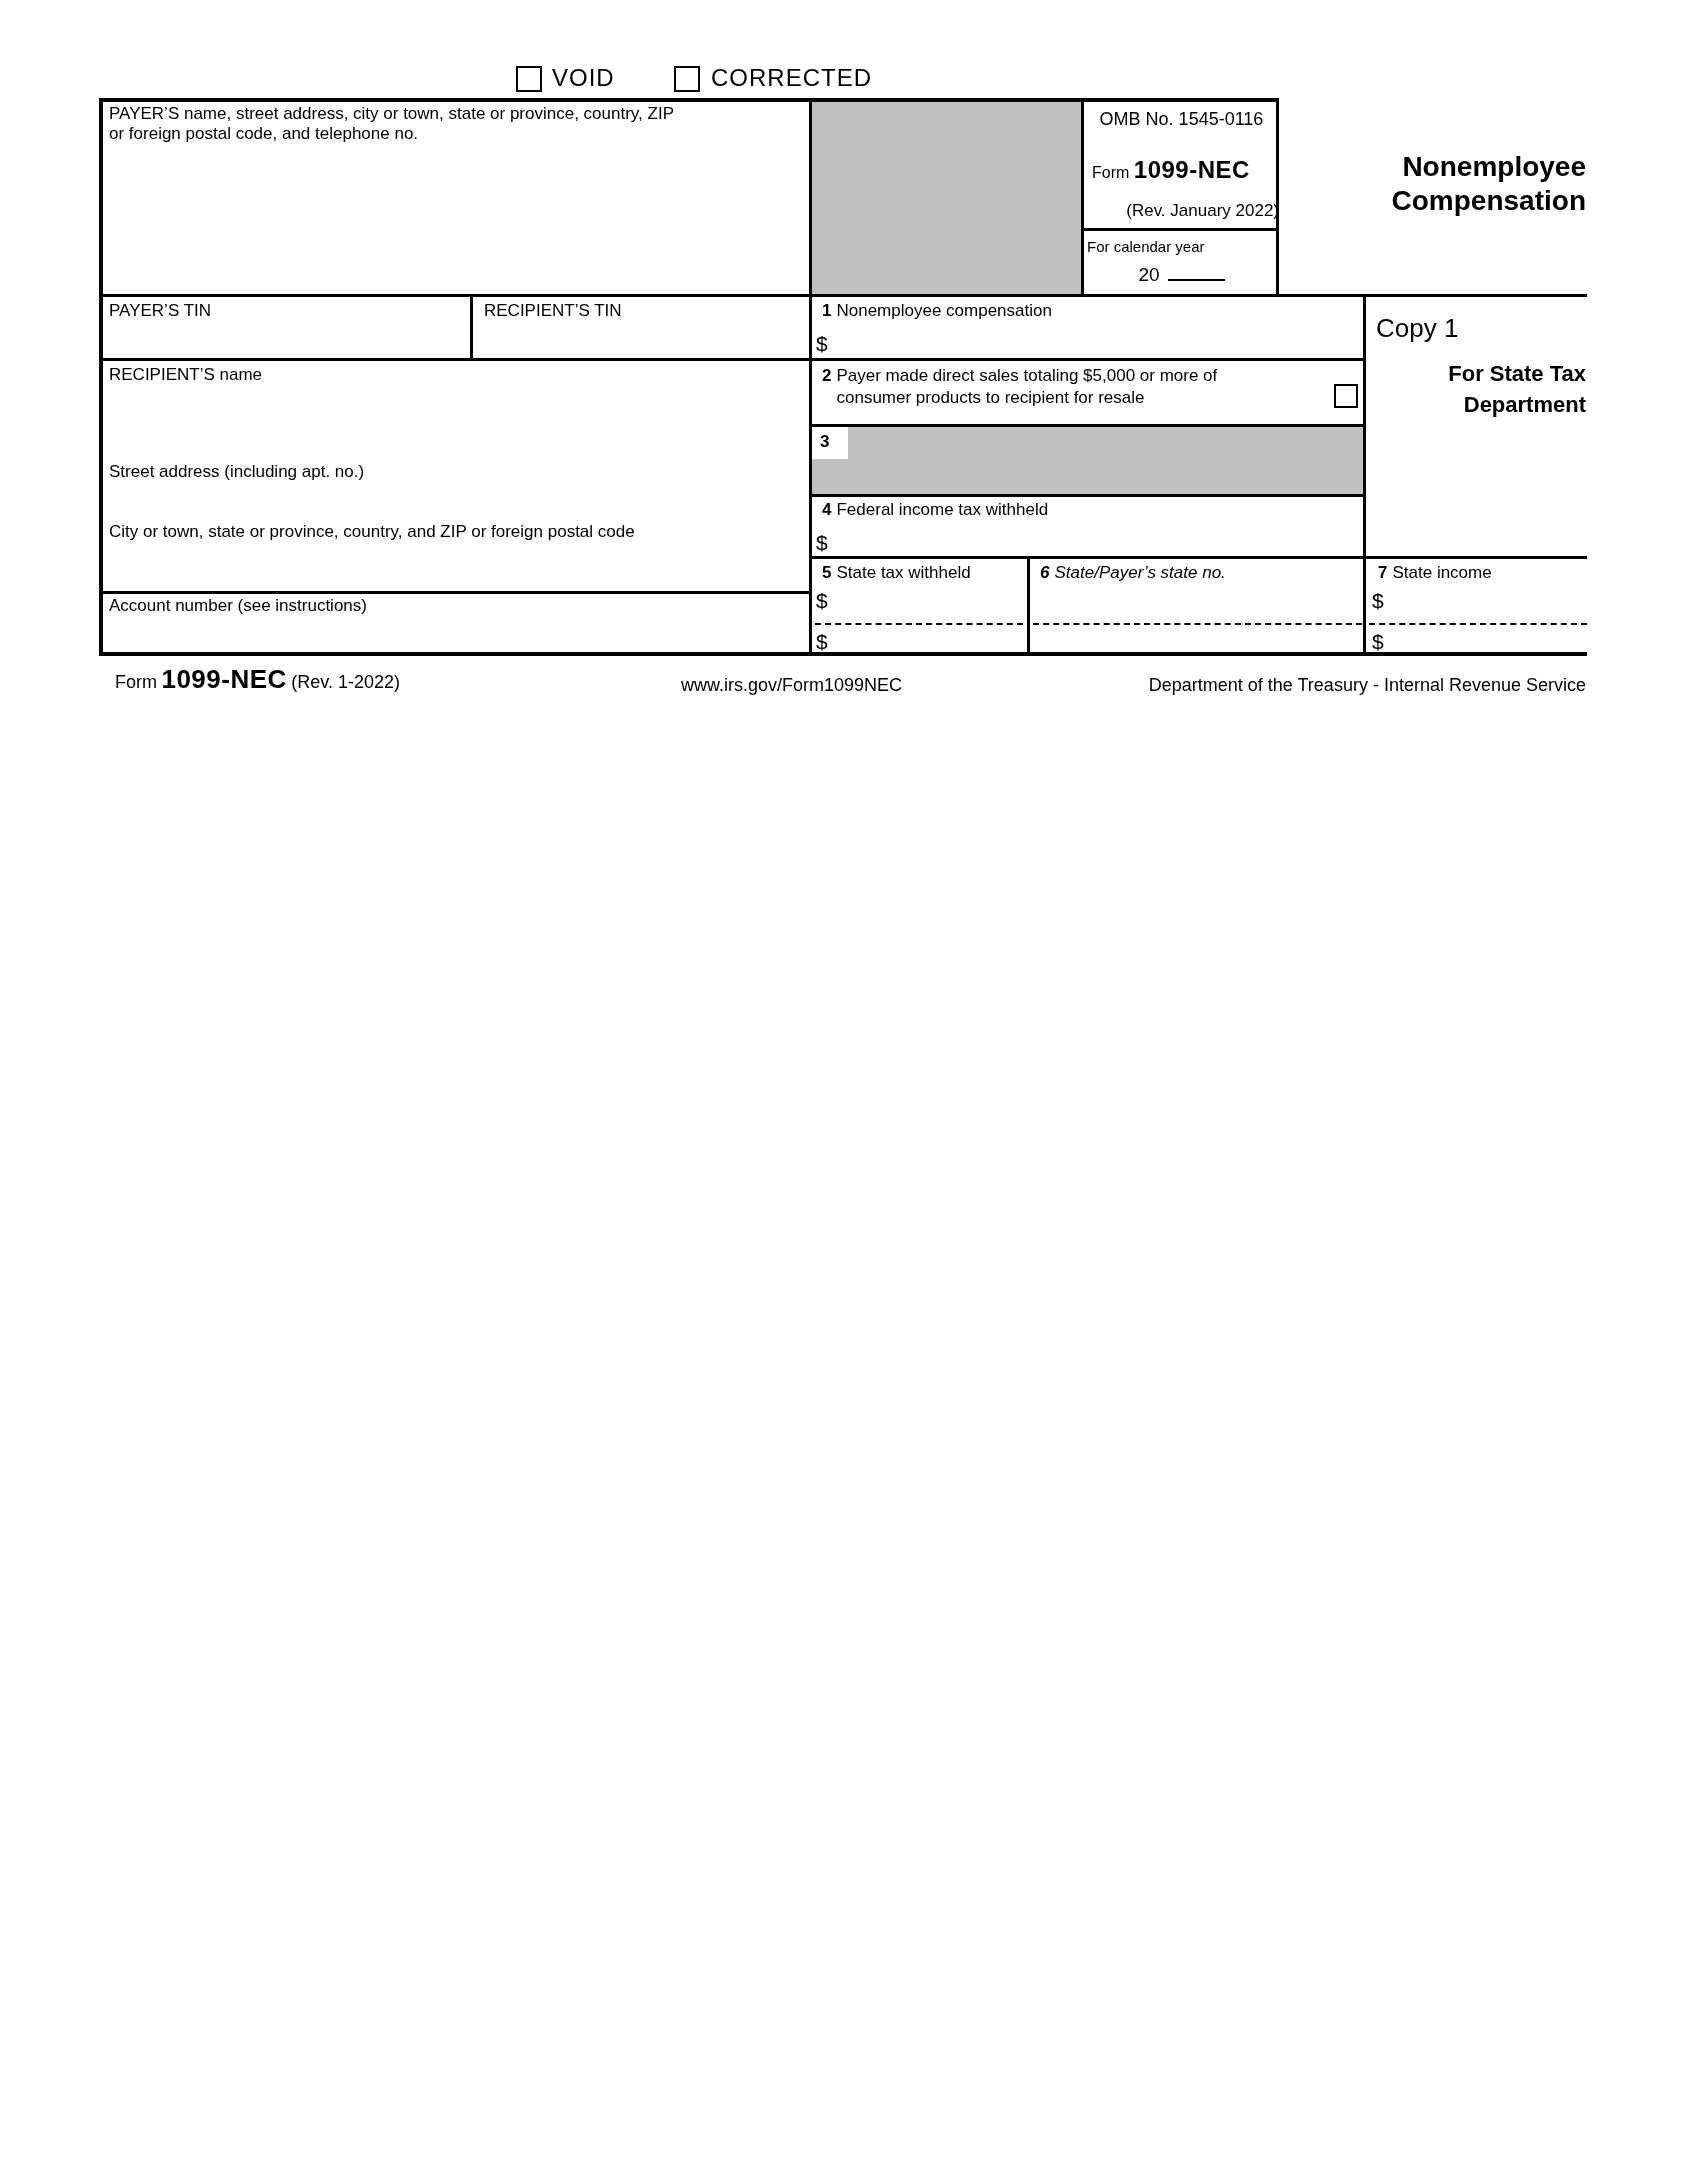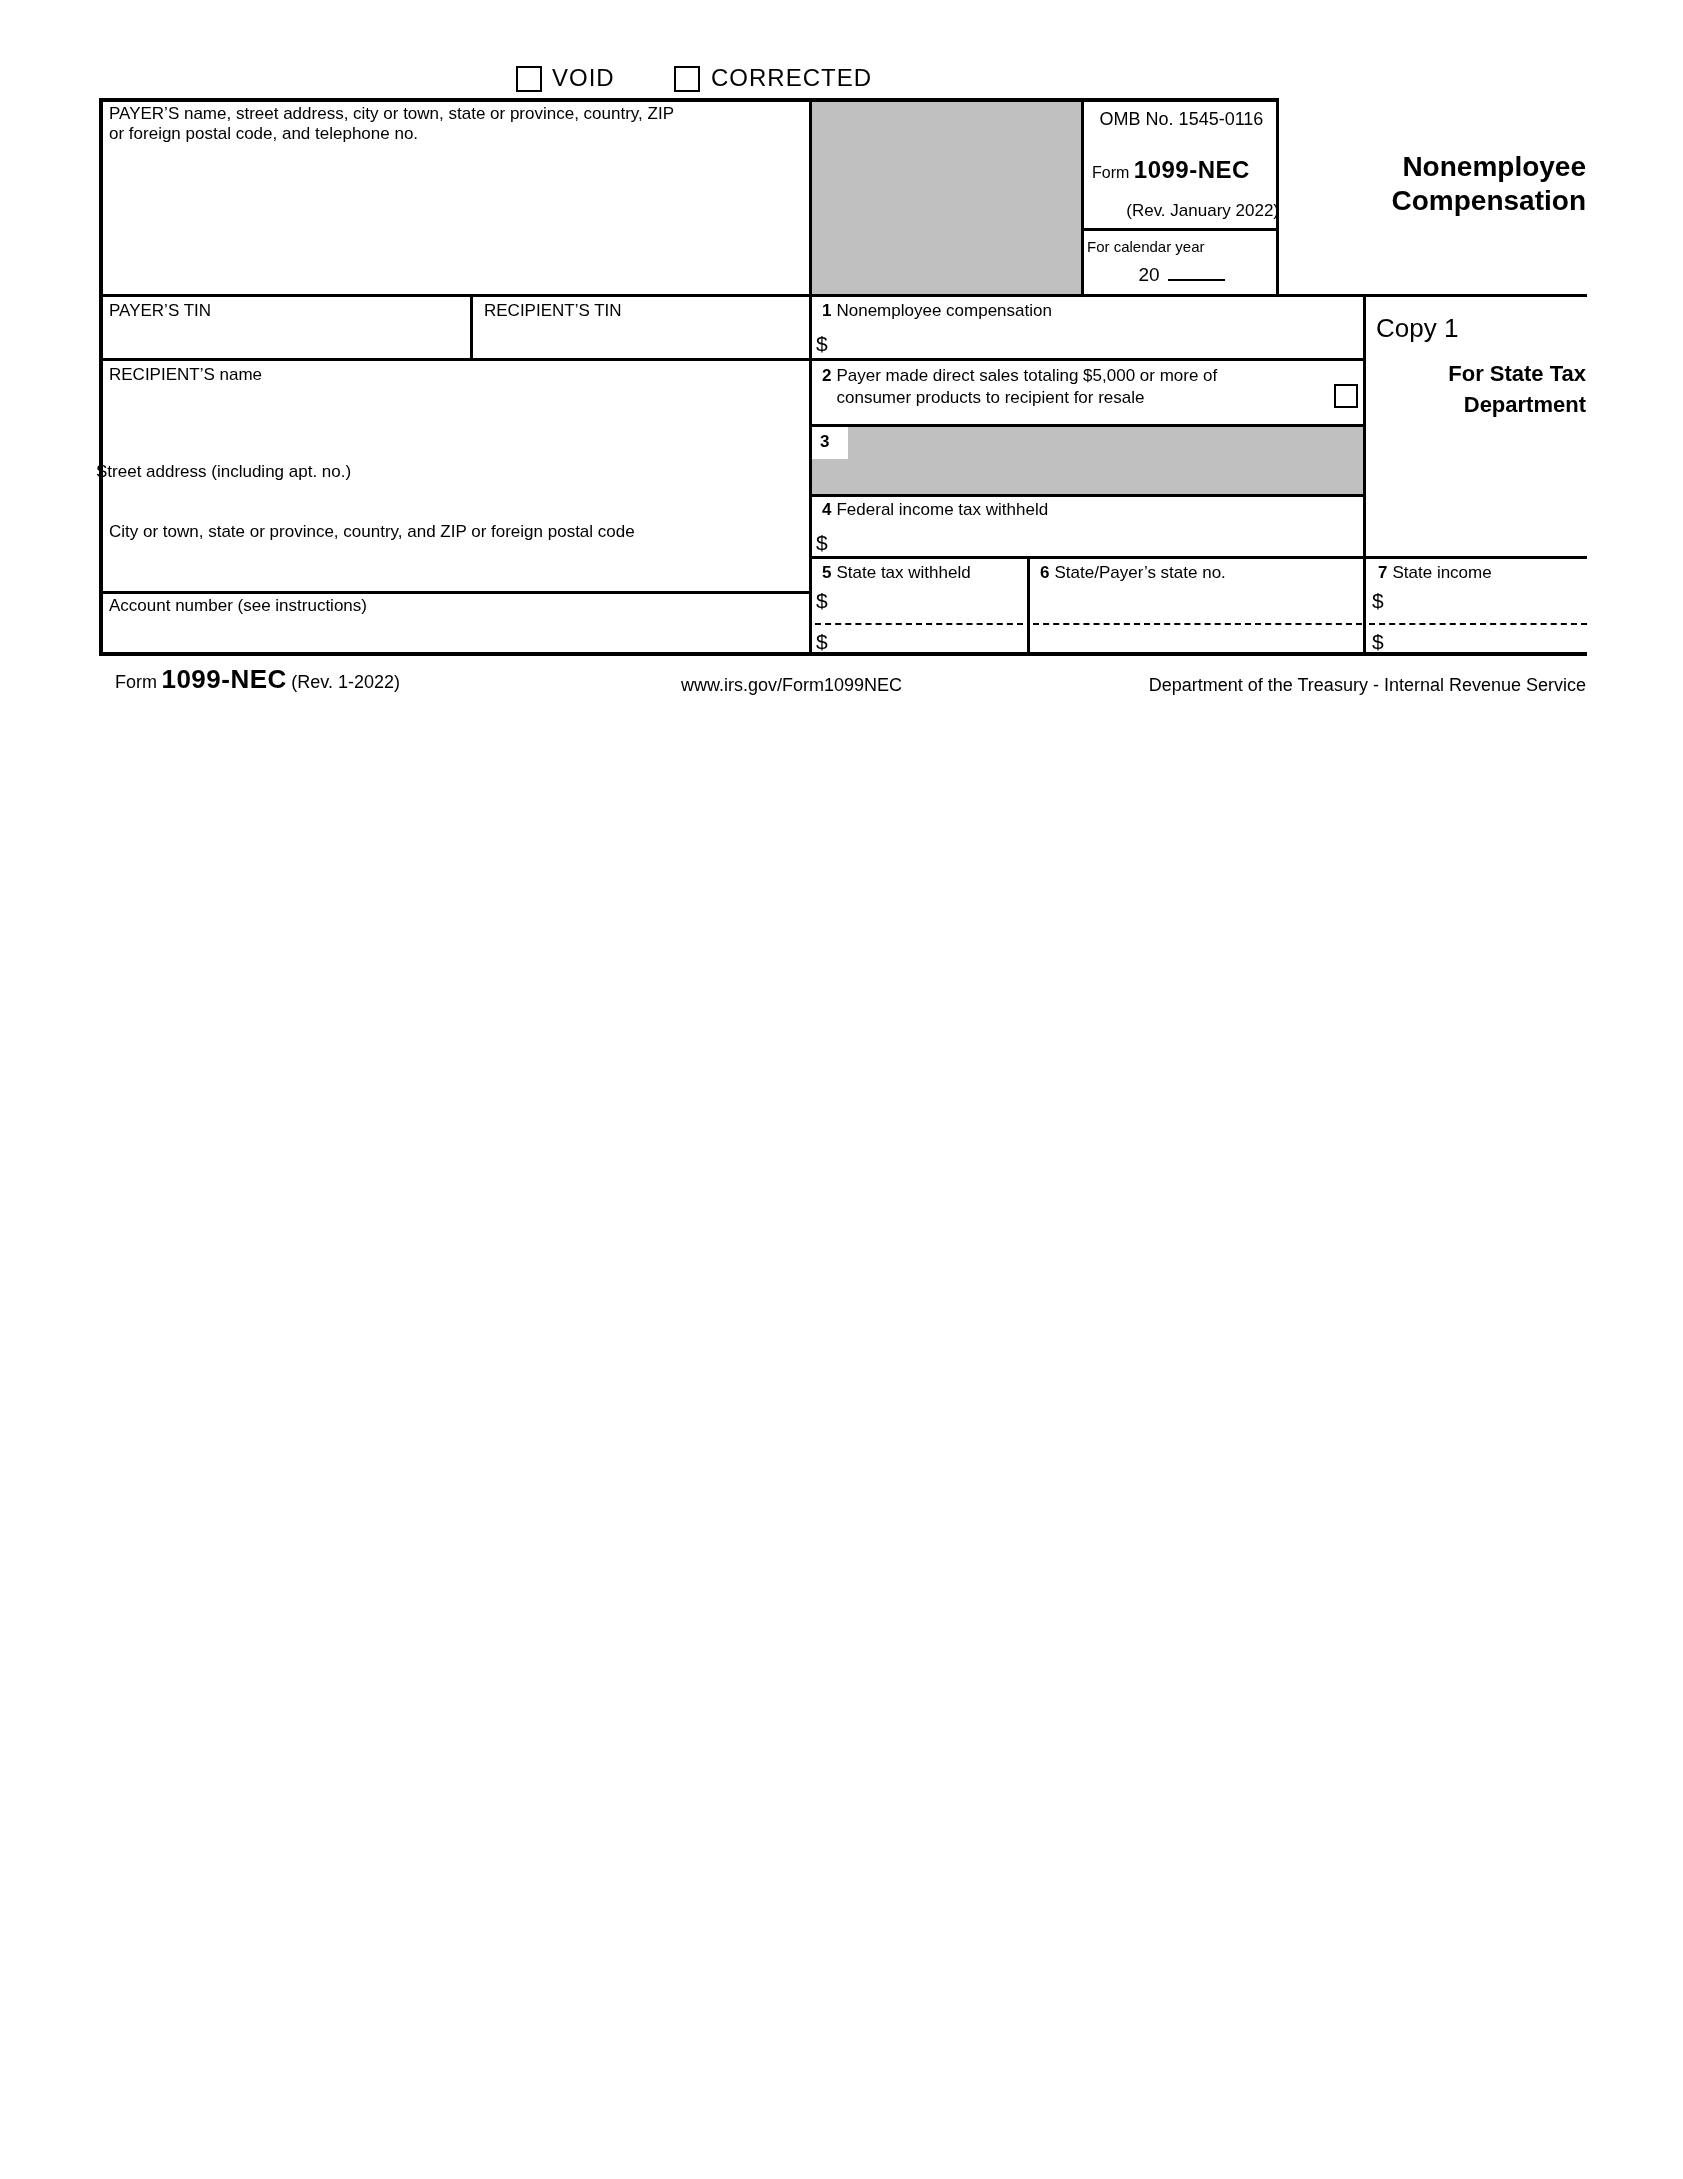--- a/index.html
+++ b/index.html
@@ -88,21 +88,21 @@
 <div class="checkbox" style="left:674px; top:66px;"></div>
 <div class="cbl" style="left:711px; top:65px;">CORRECTED</div>
 
 <div class="lbl" style="left:109px; top:104px;">
   <div>PAYER’S name, street address, city or town, state or province, country, ZIP</div>
   <div>or foreign postal code, and telephone no.</div>
 </div>
 <div class="lbl" style="left:109px; top:301px;">PAYER’S TIN</div>
 <div class="lbl" style="left:484px; top:301px;">RECIPIENT’S TIN</div>
 <div class="lbl" style="left:109px; top:365px;">RECIPIENT’S name</div>
-<div class="lbl" style="left:96px; top:462px;">Street address (including apt. no.)</div>
+<div class="lbl" style="left:109px; top:462px;">Street address (including apt. no.)</div>
 <div class="lbl" style="left:109px; top:522px;">City or town, state or province, country, and ZIP or foreign postal code</div>
 <div class="lbl" style="left:109px; top:596px;">Account number (see instructions)</div>
 
 <div class="ombline" style="left:1084px; top:109px; width:195px;">OMB No. 1545-0116</div>
 <div class="formline" style="left:1092px; top:156px;">
   <span class="small">Form</span>
   <span class="big">1099-NEC</span>
 </div>
 <div class="ombline" style="left:1084px; top:201px; width:195px; font-size:17px;text-align:right;">(Rev. January 2022)</div>
 <div class="calword" style="left:1087px; top:238px; width:189px;">For calendar year</div>
@@ -130,21 +130,21 @@
   <span class="num">4</span><span>Federal income tax withheld</span>
 </div>
 <div class="dollar" style="left:816px; top:532px;">$</div>
 
 <div class="lbl" style="left:822px; top:563px;">
   <span class="num">5</span><span>State tax withheld</span>
 </div>
 <div class="dollar" style="left:816px; top:590px;">$</div>
 <div class="dollar" style="left:816px; top:631px;">$</div>
 
-<div class="lbl" style="left:1040px; top:563px;">
+<div class="lbl" style="left:1040px; top:563px;font-style:italic;">
   <span class="num">6</span><span>State/Payer’s state no.</span>
 </div>
 
 <div class="lbl" style="left:1378px; top:563px;">
   <span class="num">7</span><span>State income</span>
 </div>
 <div class="dollar" style="left:1372px; top:590px;">$</div>
 <div class="dollar" style="left:1372px; top:631px;">$</div>
 
 <div class="footer-id" style="left:115px; top:664px;">

